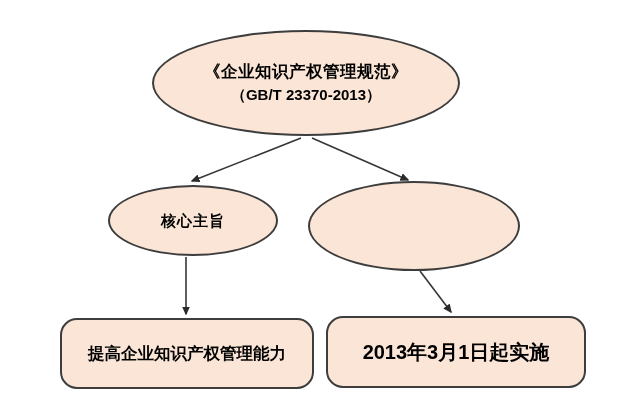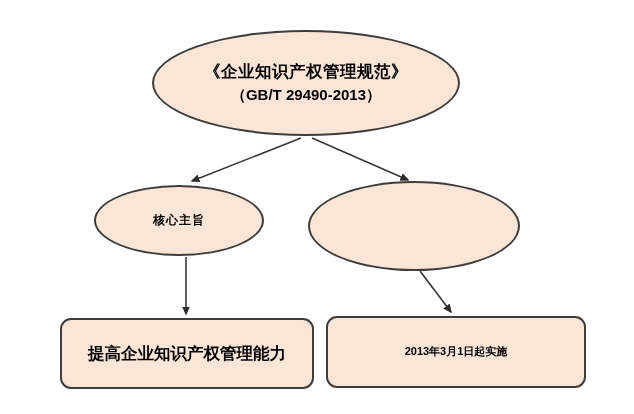--- a/index.html
+++ b/index.html
@@ -26,30 +26,30 @@
     border: 2px solid var(--node-border);
     display: flex;
     flex-direction: column;
     align-items: center;
     justify-content: center;
     text-align: right;
     font-weight: bold;
     line-height: 1.45;
   }
   .ellipse { border-radius: 50%; }
-  .rect { border-radius: 11px; border-width: 2.5px; }
+  .rect { border-radius: 17px; border-width: 2.5px; }
 
   .node-top    { left: 152px; top: 30px;  width: 308px; height: 106px; }
   .node-top .line1 { font-size: 16.5px; letter-spacing: 0.5px; }
   .node-top .line2 { font-size: 15px; }
 
-  .node-core   { left: 94px; top: 185px; width: 170px; height: 71px; font-size: 12px; letter-spacing: 1px; }
+  .node-core   { left: 108px; top: 185px; width: 170px; height: 71px; font-size: 15px; letter-spacing: 1px; }
   .node-first  { left: 308px; top: 181px; width: 212px; height: 90px; font-size: 15.5px; }
   .node-improve{ left: 60px;  top: 318px; width: 254px; height: 71px; font-size: 16.5px; }
-  .node-date   { left: 326px; top: 316px; width: 260px; height: 72px; font-size: 11px; }
+  .node-date   { left: 326px; top: 316px; width: 260px; height: 72px; font-size: 20px; }
 
   .edges {
     position: absolute;
     left: 0; top: 0;
     width: 634px; height: 414px;
     pointer-events: none;
   }
   .edges line { stroke: var(--arrow); stroke-width: 1.6; }
 </style>
 </head>
@@ -64,21 +64,21 @@
       </marker>
     </defs>
     <line x1="301" y1="138" x2="192" y2="181" marker-end="url(#arrowhead)"></line>
     <line x1="312" y1="138" x2="408" y2="180" marker-end="url(#arrowhead)"></line>
     <line x1="186" y1="257" x2="186" y2="314" marker-end="url(#arrowhead)"></line>
     <line x1="420" y1="271" x2="451" y2="312" marker-end="url(#arrowhead)"></line>
   </svg>
 
   <div class="node ellipse node-top">
     <div class="line1">《企业知识产权管理规范》</div>
-    <div class="line2">（GB/T 29490-2013）</div>
+    <div class="line2">（GB/T 23370-2013）</div>
   </div>
 
   <div class="node ellipse node-core">
     <div>核心主旨</div>
   </div>
 
   <div class="node ellipse node-first">
   </div>
 
   <div class="node rect node-improve">

